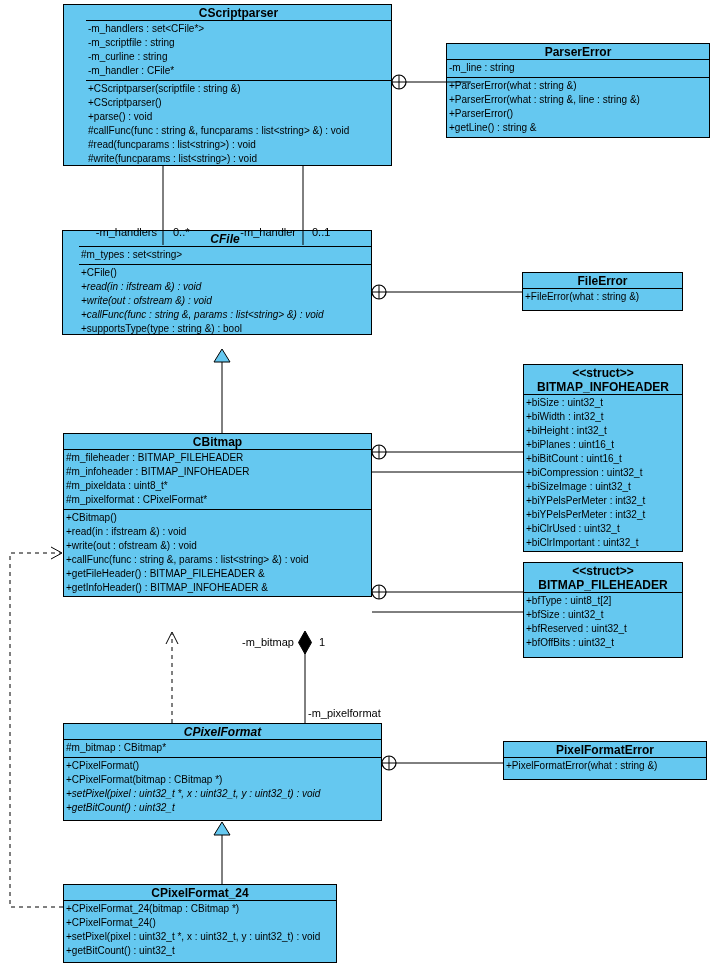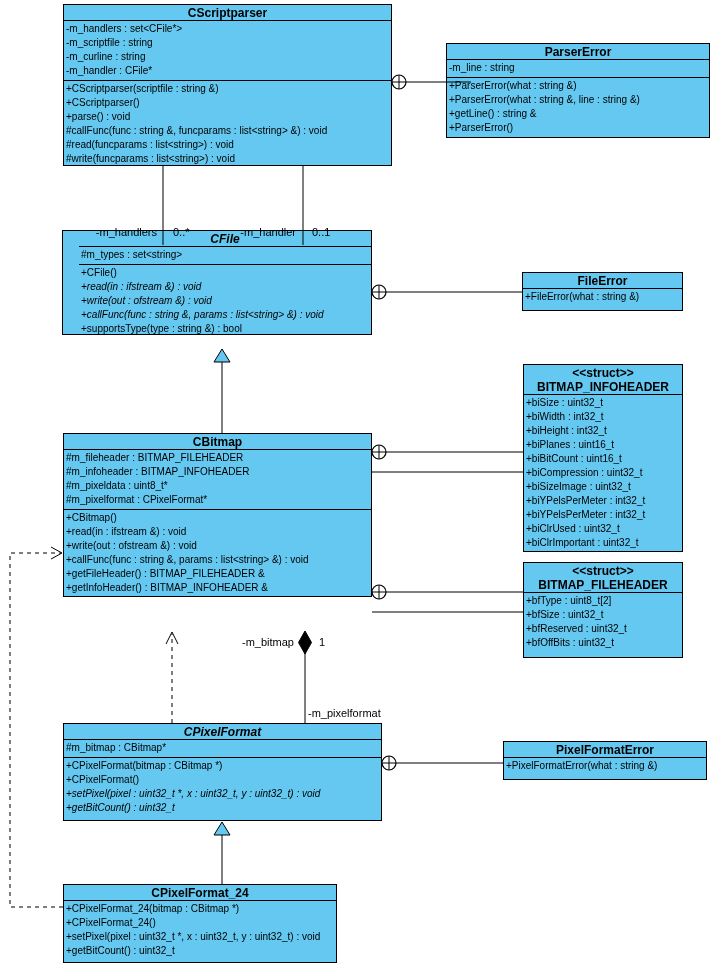--- a/index.html
+++ b/index.html
@@ -113,21 +113,21 @@
 
     
     <g>
       <line class="wire" x1="389" y1="763" x2="503" y2="763"></line>
       <circle class="anchor-circle" cx="389" cy="763" r="7"></circle>
       <line class="wire" x1="382" y1="763" x2="396" y2="763"></line>
       <line class="wire" x1="389" y1="756" x2="389" y2="770"></line>
     </g>
   </svg>
 
-  <div class="uml-class" style="left:63px; top:4px; width:329px; height:162px;">
+  <div class="uml-class" style="left:63px; top:4px; width:329px; height:162px;padding-left:22px;">
     <div class="title">CScriptparser</div>
     <div class="comp">
         <div class="row">-m_handlers : set&lt;CFile*&gt;</div>
         <div class="row">-m_scriptfile : string</div>
         <div class="row">-m_curline : string</div>
         <div class="row">-m_handler : CFile*</div>
       </div>
     <div class="comp">
         <div class="row">+CScriptparser(scriptfile : string &amp;)</div>
         <div class="row">+CScriptparser()</div>
@@ -139,22 +139,22 @@
   </div>
 
   <div class="uml-class" style="left:446px; top:43px; width:264px; height:95px;">
     <div class="title">ParserError</div>
     <div class="comp">
         <div class="row">-m_line : string</div>
       </div>
     <div class="comp">
         <div class="row">+ParserError(what : string &amp;)</div>
         <div class="row">+ParserError(what : string &amp;, line : string &amp;)</div>
+        <div class="row">+ParserError()</div>
         <div class="row">+getLine() : string &amp;</div>
-        <div class="row">+ParserError()</div>
       </div>
   </div>
 
   <div class="uml-class" style="left:62px; top:230px; width:310px; height:105px;padding-left:16px;">
     <div class="title it">CFile</div>
     <div class="comp">
         <div class="row">#m_types : set&lt;string&gt;</div>
       </div>
     <div class="comp">
         <div class="row">+CFile()</div>
@@ -224,22 +224,22 @@
         <div class="row">+bfOffBits : uint32_t</div>
       </div>
   </div>
 
   <div class="uml-class" style="left:63px; top:723px; width:319px; height:98px;">
     <div class="title it">CPixelFormat</div>
     <div class="comp">
         <div class="row">#m_bitmap : CBitmap*</div>
       </div>
     <div class="comp">
+        <div class="row">+CPixelFormat()</div>
         <div class="row">+CPixelFormat(bitmap : CBitmap *)</div>
-        <div class="row">+CPixelFormat()</div>
         <div class="row it">+setPixel(pixel : uint32_t *, x : uint32_t, y : uint32_t) : void</div>
         <div class="row it">+getBitCount() : uint32_t</div>
       </div>
   </div>
 
   <div class="uml-class" style="left:503px; top:741px; width:204px; height:39px;">
     <div class="title">PixelFormatError</div>
     <div class="comp">
         <div class="row">+PixelFormatError(what : string &amp;)</div>
       </div>

